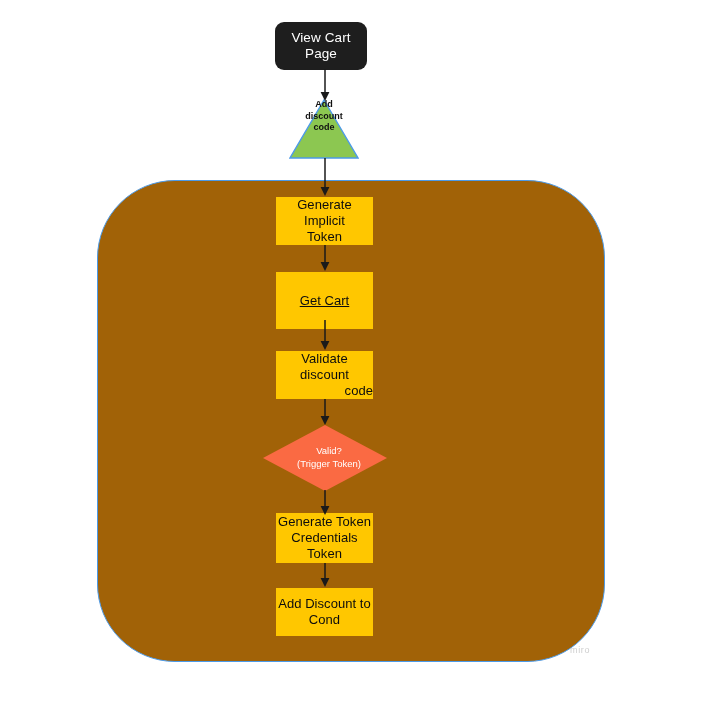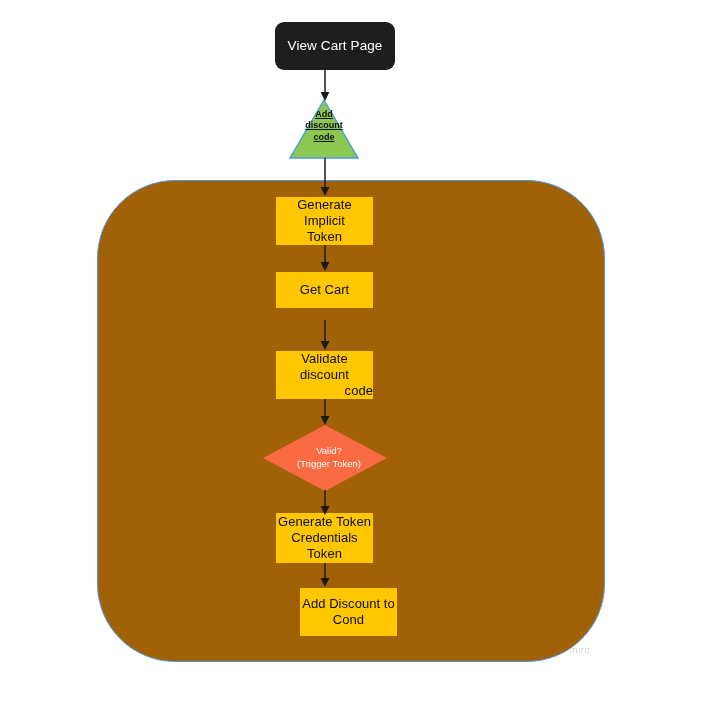--- a/index.html
+++ b/index.html
@@ -74,23 +74,22 @@
     letter-spacing: 0.05px;
   }
 
   
   .node-triangle {
     background: transparent;
     color: #111111;
     font-size: 9px;
     font-weight: 700;
     line-height: 1.28;
-    align-items: center;
+    align-items: flex-start;
     padding-bottom: 6px;
-    text-decoration: underline;
   }
   .node-triangle .tri-shape {
     position: absolute;
     left: 0;
     top: 0;
     width: 100%;
     height: 100%;
     z-index: 0;
   }
   .node-triangle .tri-label {
@@ -136,21 +135,21 @@
 </style>
 </head>
 <body>
 
 <div id="canvas">
 
   <div class="group-container">
     <div class="watermark">miro</div>
   </div>
 
-  <div class="node node-terminal" style="left:275px; top:22px; width:120px; height:48px;">
+  <div class="node node-terminal" style="left:275px; top:22px; width:92px; height:48px;">
     <span>View Cart Page</span>
   </div>
 
   <svg class="connector" style="left:318px; top:69px; width:14px; height:34px;">
     <line x1="7" y1="0" x2="7" y2="25"></line>
     <polygon points="7,32 2.6,23 11.4,23"></polygon>
   </svg>
 
   <div class="node node-triangle" style="left:289px; top:99px; width:70px; height:60px;">
     <svg class="tri-shape" viewBox="0 0 70 60" preserveAspectRatio="none">
@@ -171,21 +170,21 @@
   <div class="node node-process" style="left:276px; top:197px; width:97px; height:48px; flex-direction:column;">
     <span>Generate Implicit</span>
     <span>Token</span>
   </div>
 
   <svg class="connector" style="left:318px; top:245px; width:14px; height:28px;">
     <line x1="7" y1="0" x2="7" y2="19"></line>
     <polygon points="7,26 2.6,17 11.4,17"></polygon>
   </svg>
 
-  <div class="node node-process" style="left:276px; top:272px; width:97px; height:36px;">
+  <div class="node node-process" style="left:276px; top:272px; width:97px; height:57px;text-decoration:underline;">
     <span>Get Cart</span>
   </div>
 
   <svg class="connector" style="left:318px; top:320px; width:14px; height:32px;">
     <line x1="7" y1="0" x2="7" y2="23"></line>
     <polygon points="7,30 2.6,21 11.4,21"></polygon>
   </svg>
 
   <div class="node node-process" style="left:276px; top:351px; width:97px; height:48px; flex-direction:column;align-items:flex-end;">
     <span>Validate discount</span>
@@ -216,18 +215,18 @@
     <span>Generate Token</span>
     <span>Credentials</span>
     <span>Token</span>
   </div>
 
   <svg class="connector" style="left:318px; top:563px; width:14px; height:26px;">
     <line x1="7" y1="0" x2="7" y2="17"></line>
     <polygon points="7,24 2.6,15 11.4,15"></polygon>
   </svg>
 
-  <div class="node node-process" style="left:276px; top:588px; width:97px; height:48px; flex-direction:column;margin-left:24px;">
+  <div class="node node-process" style="left:276px; top:588px; width:97px; height:48px; flex-direction:column;">
     <span>Add Discount to</span>
     <span>Cond</span>
   </div>
 
 </div>
 
 </body></html>

